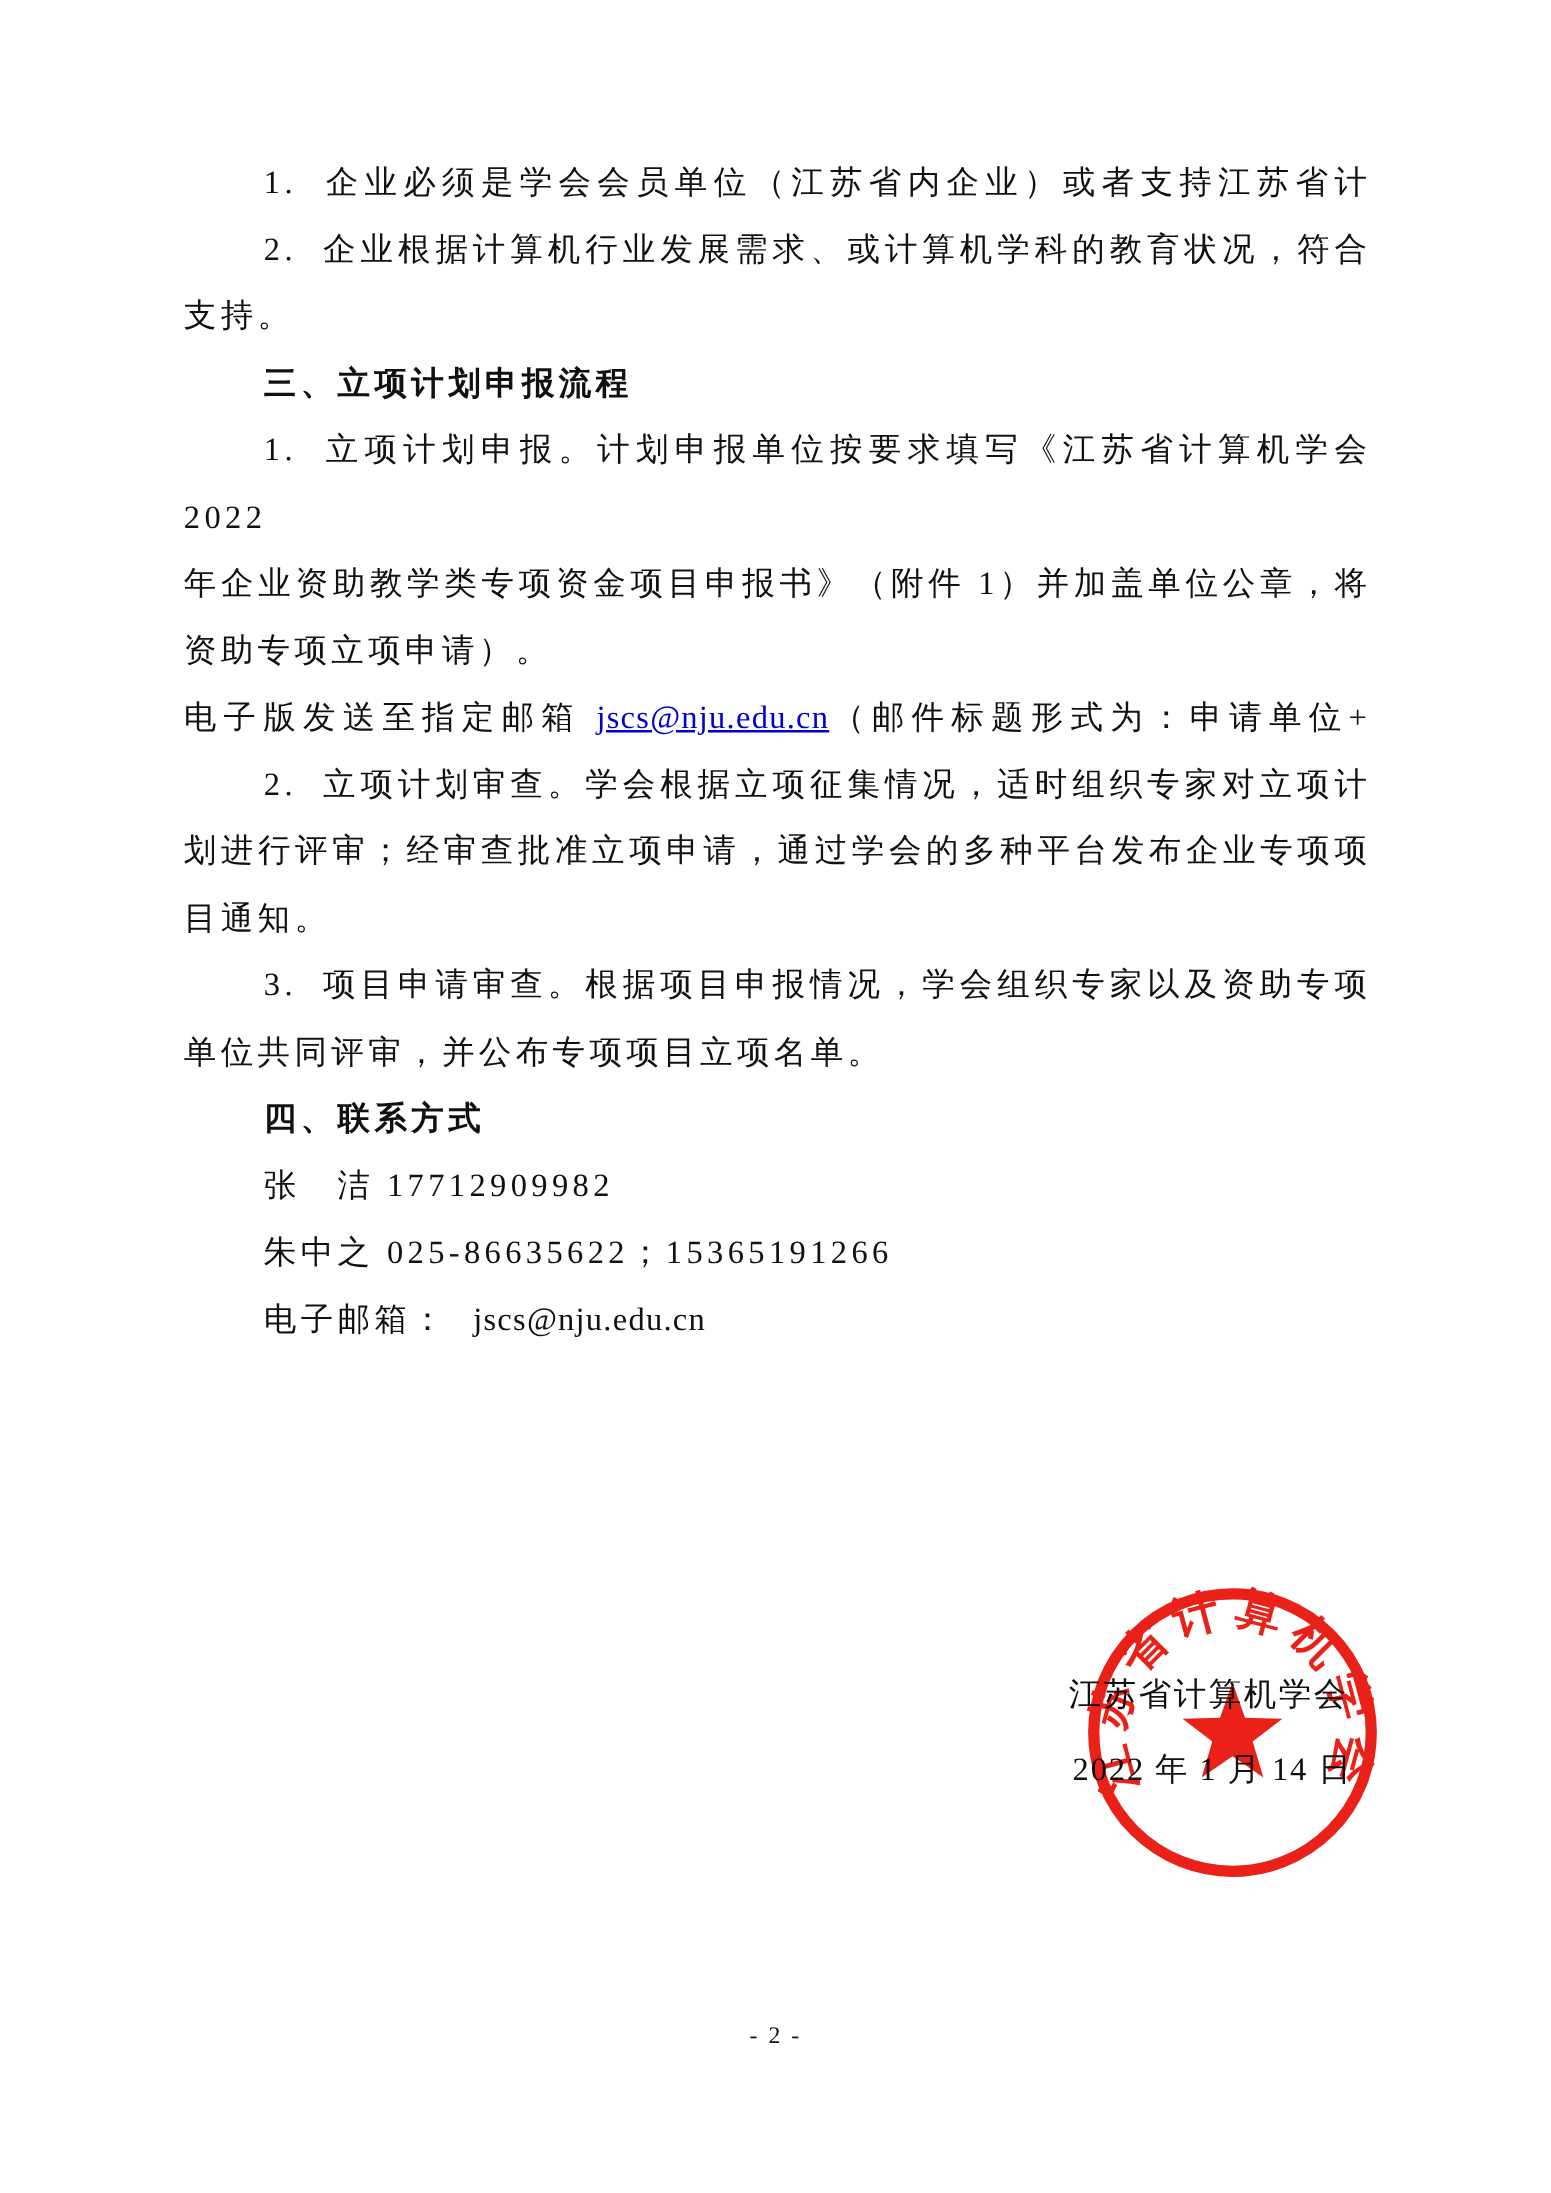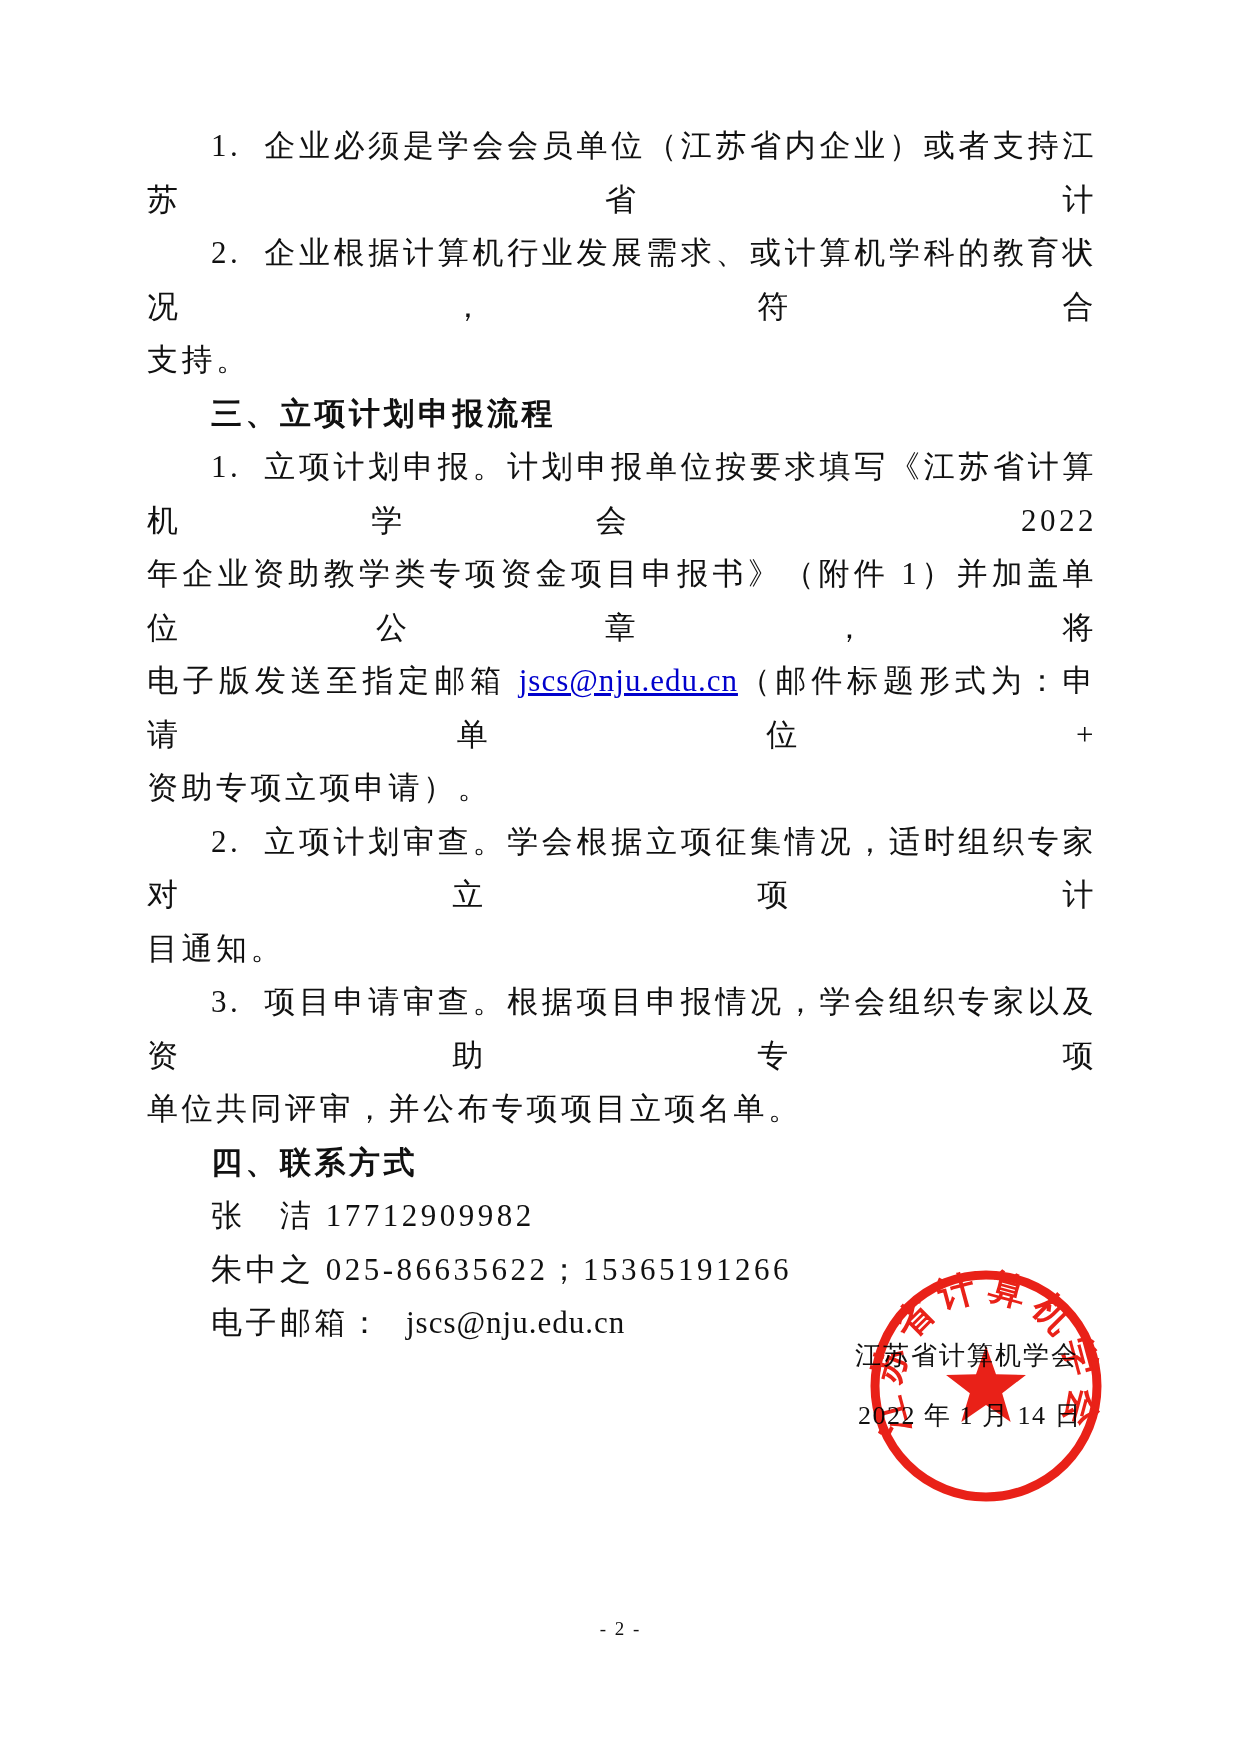--- a/index.html
+++ b/index.html
@@ -9,21 +9,21 @@
     background:#ffffff;
     font-family:"Liberation Serif","DejaVu Serif",serif;
     color:#111111;
     overflow:hidden;
   }
   .content{
     position:absolute;left:147px;top:119px;width:950px;
   }
   .line{
     margin:0;padding:0;
-    font-size:31px;
+    font-size:26px;
     font-weight:normal;
     line-height:53.5px;
     letter-spacing:3.5px;
     white-space:pre-wrap;
   }
   .jl{text-align:justify;text-align-last:justify;}
   .indent{text-indent:64px;}
   .heading{font-weight:bold;}
   .link{color:#0000cc;text-decoration:underline;letter-spacing:1px;cursor:pointer;}
   .email{letter-spacing:1px;}
@@ -61,24 +61,25 @@
 
   <section class="content">
     <p class="line jl indent">1.  企业必须是学会会员单位（江苏省内企业）或者支持江苏省计</p>
     <p class="line jl indent">2.  企业根据计算机行业发展需求、或计算机学科的教育状况，符合</p>
     <p class="line">支持。</p>
 
     <h2 class="line heading indent">三、立项计划申报流程</h2>
 
     <p class="line jl indent">1.  立项计划申报。计划申报单位按要求填写《江苏省计算机学会 2022</p>
     <p class="line jl">年企业资助教学类专项资金项目申报书》（附件 1）并加盖单位公章，将</p>
+    <p class="line">资助专项立项申请）。</p>
     <p class="line jl"><span>电子版发送至指定邮箱 </span><a class="link email">jscs@nju.edu.cn</a><span>（邮件标题形式为：申请单位+</span></p>
-    <p class="line">资助专项立项申请）。</p>
 
     <p class="line jl indent">2.  立项计划审查。学会根据立项征集情况，适时组织专家对立项计</p>
+    <p class="line jl">划进行评审；经审查批准立项申请，通过学会的多种平台发布企业专项项</p>
     <p class="line">目通知。</p>
 
     <p class="line jl indent">3.  项目申请审查。根据项目申报情况，学会组织专家以及资助专项</p>
     <p class="line">单位共同评审，并公布专项项目立项名单。</p>
 
     <h2 class="line heading indent">四、联系方式</h2>
 
     <p class="line indent">张　洁 17712909982</p>
     <p class="line indent">朱中之 025-86635622；15365191266</p>
     <p class="line indent"><span>电子邮箱：  </span><span class="email">jscs@nju.edu.cn</span></p>

